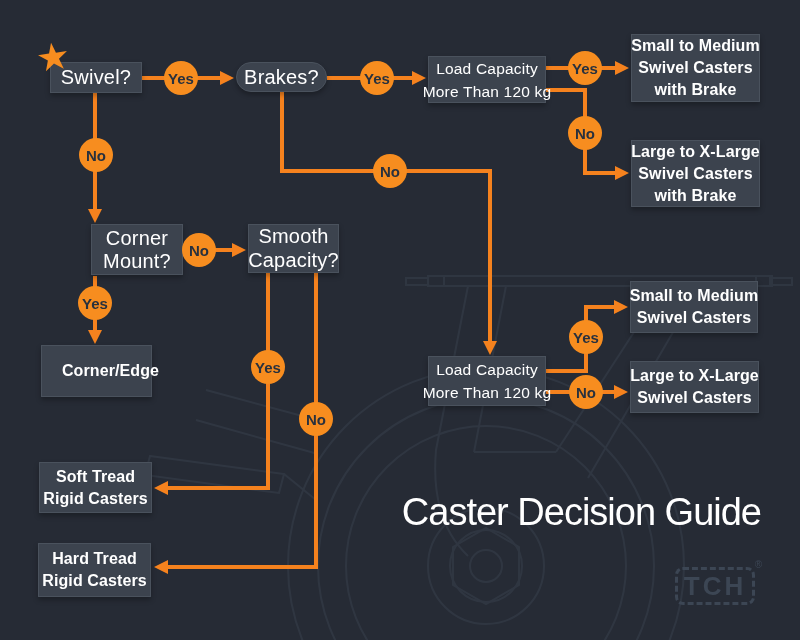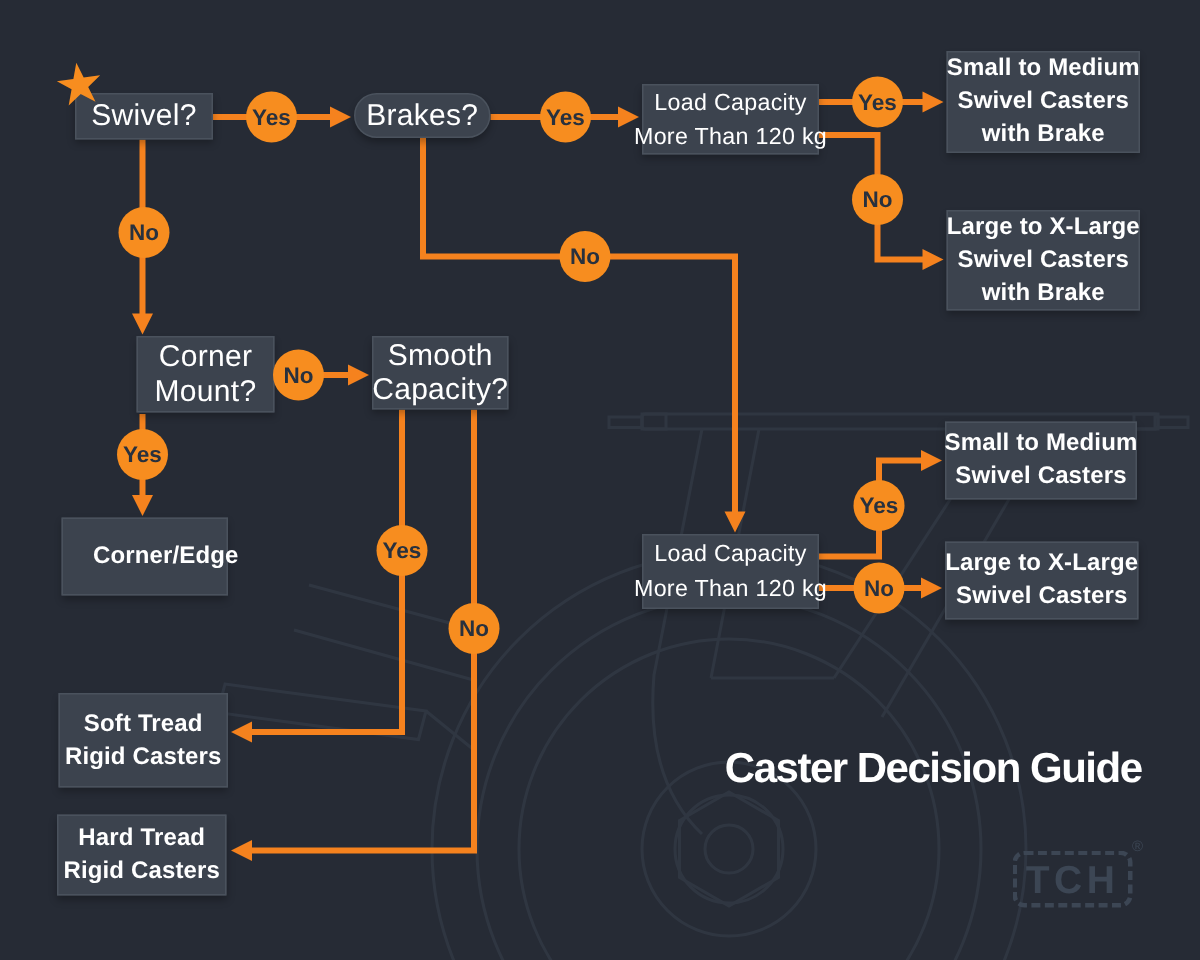--- a/index.html
+++ b/index.html
@@ -36,21 +36,21 @@
     z-index:4;
   }
   #start-star{
     position:absolute;left:36px;top:38px;
     font-size:38px;color:#f78d1f;line-height:38px;
     transform:rotate(-8deg);
     z-index:5;
   }
   #page-title{
     position:absolute;right:39px;top:492px;
-    font-size:28px;font-weight:700;letter-spacing:-1px;
+    font-size:38px;font-weight:400;letter-spacing:-1px;
     color:#ffffff;white-space:nowrap;line-height:40px;
     z-index:3;
   }
   #brand-logo{
     position:absolute;left:675px;top:567px;
     width:80px;height:38px;
     border:3px dashed #3c4654;border-radius:8px;
     box-sizing:border-box;
     display:flex;align-items:center;justify-content:center;
     color:#3c4654;font-weight:700;font-size:26px;letter-spacing:3px;
@@ -140,21 +140,21 @@
   <div class="node q" style="left:428px;top:56px;width:118px;height:47px;font-size:15.5px;">
     <span class="ln">Load Capacity</span>
     <span class="ln">More Than 120 kg</span>
   </div>
 
   <div class="node q" style="left:50px;top:224px;width:92px;height:51px;margin-left:41px;">
     <span class="ln">Corner</span>
     <span class="ln">Mount?</span>
   </div>
 
-  <div class="node q" style="left:248px;top:224px;width:91px;height:49px;">
+  <div class="node q" style="left:248px;top:224px;width:91px;height:49px;justify-content:space-between;">
     <span class="ln">Smooth</span>
     <span class="ln">Capacity?</span>
   </div>
 
   <div class="node q" style="left:428px;top:356px;width:118px;height:50px;font-size:15.5px;">
     <span class="ln">Load Capacity</span>
     <span class="ln">More Than 120 kg</span>
   </div>
 
   <div class="node r" style="left:631px;top:34px;width:129px;height:68px;">
@@ -166,21 +166,21 @@
   <div class="node r" style="left:631px;top:140px;width:129px;height:67px;">
     <span class="ln">Large to X-Large</span>
     <span class="ln">Swivel Casters</span>
     <span class="ln">with Brake</span>
   </div>
 
   <div class="node r" style="left:41px;top:345px;width:111px;height:52px;padding-left:28px;">
     <span class="ln">Corner/Edge</span>
   </div>
 
-  <div class="node r" style="left:39px;top:462px;width:113px;height:63px;">
+  <div class="node r" style="left:39px;top:462px;width:113px;height:51px;">
     <span class="ln">Soft Tread</span>
     <span class="ln">Rigid Casters</span>
   </div>
 
   <div class="node r" style="left:38px;top:543px;width:113px;height:54px;">
     <span class="ln">Hard Tread</span>
     <span class="ln">Rigid Casters</span>
   </div>
 
   <div class="node r" style="left:630px;top:281px;width:128px;height:52px;">

